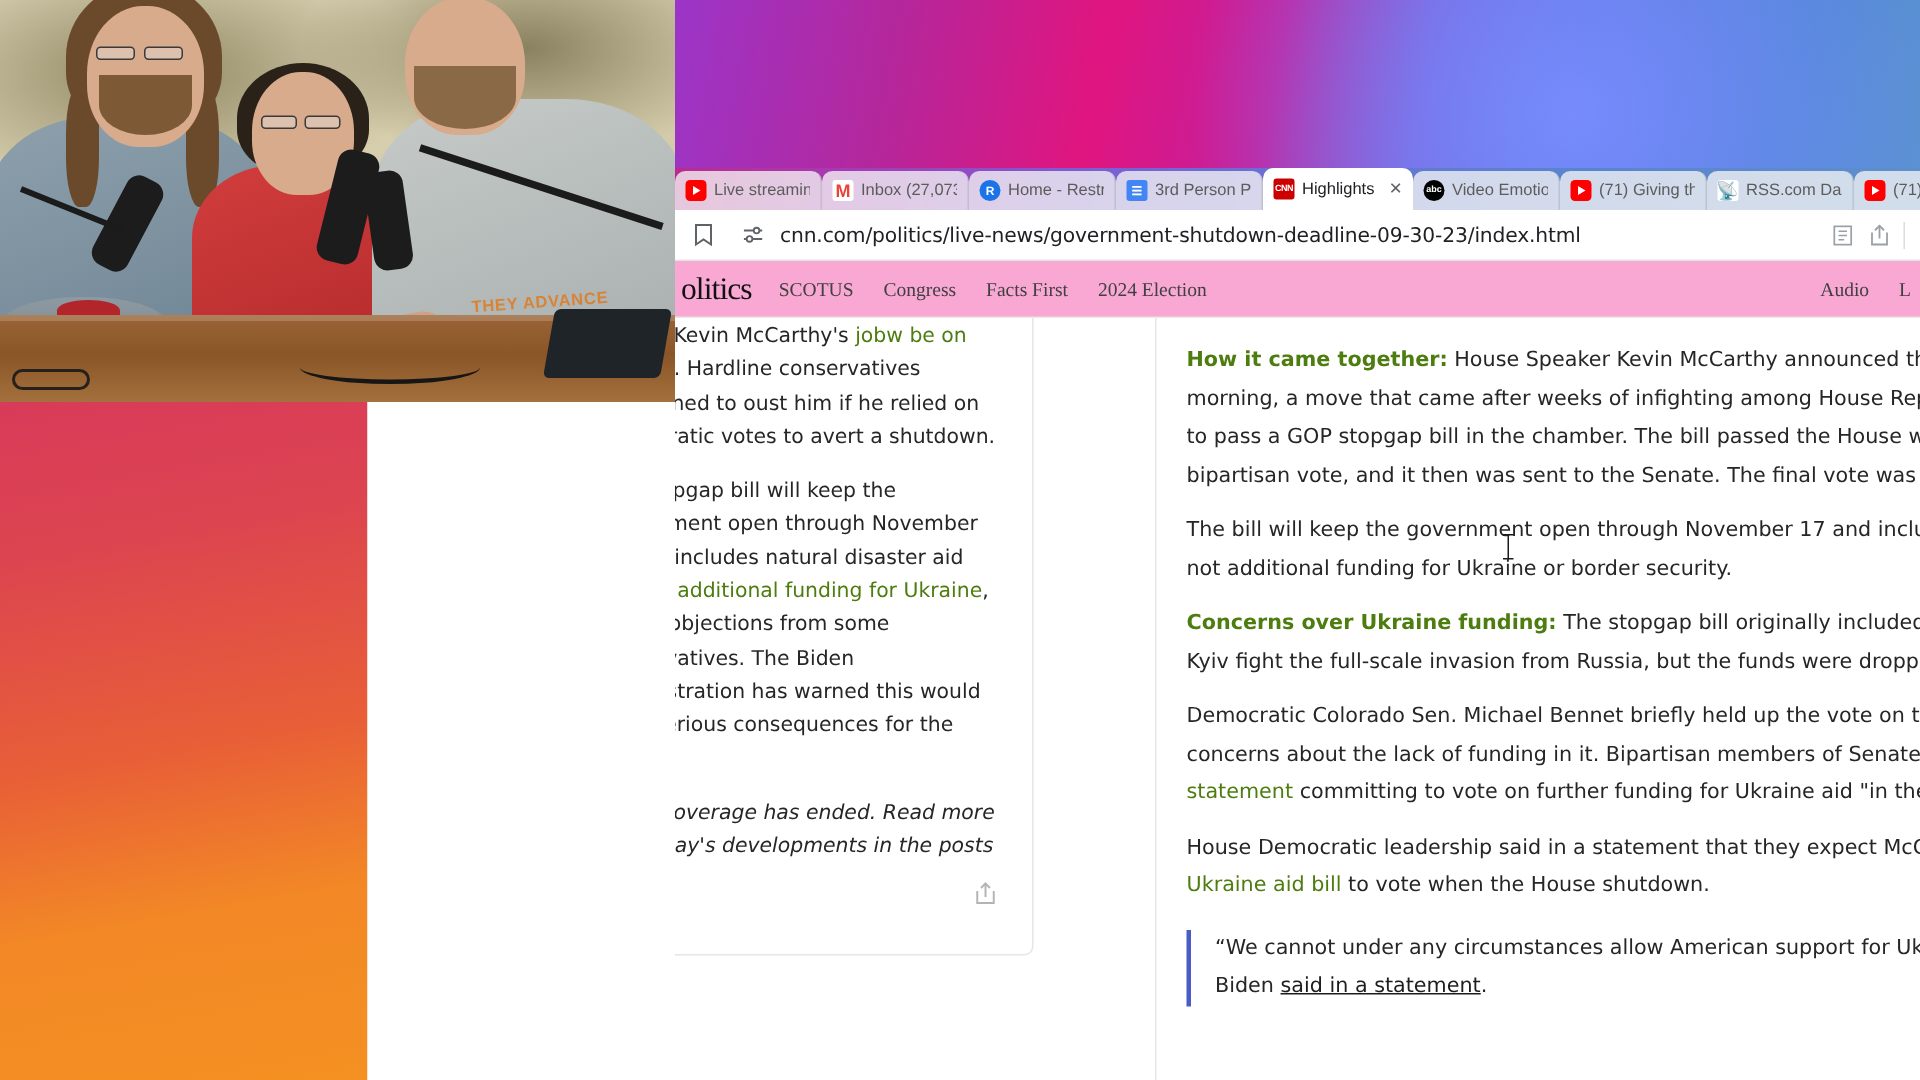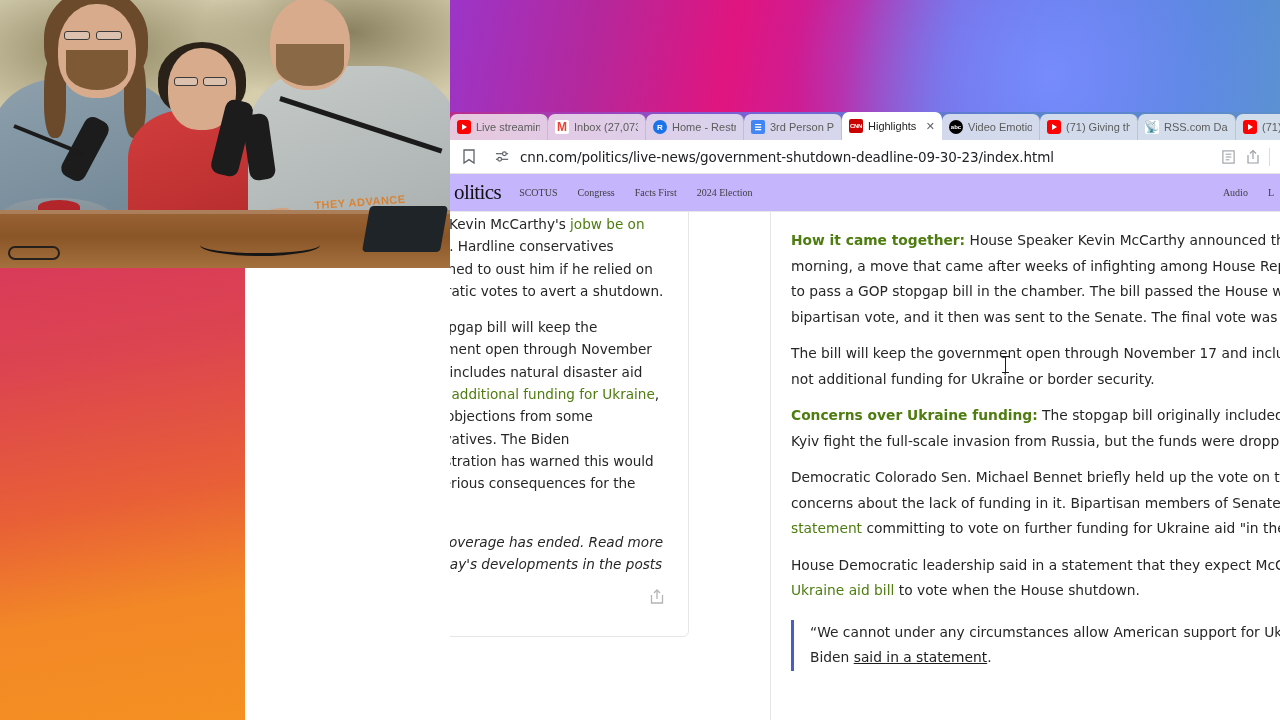--- a/index.html
+++ b/index.html
@@ -146,27 +146,27 @@
              padding: 0 10px; gap: 7px; border-bottom: 1px solid #e4e4e4; }
   .omni-icon { width: 18px; height: 18px; flex: none; color: #5f6368;
                display: flex; align-items: center; justify-content: center; }
   .omni-field { flex: 1; display: flex; align-items: center; gap: 9px;
                 height: 26px; padding: 0 8px; }
   .omni-url { font-size: 13.5px; color: #202124; white-space: nowrap;
               font-family: "DejaVu Sans", sans-serif; letter-spacing: -.1px; }
   .omni-sep { width: 1px; height: 18px; background: #dadce0; }
 
   
-  .site-nav { height: 38px; background: #c4b5fd; display: flex; align-items: center;
+  .site-nav { height: 38px; background: #f9a8d4; display: flex; align-items: center;
               padding: 0 0 0 4px; border-bottom: 1px solid #e8e8e8; }
   .site-logo { font-size: 21px; color: #111; letter-spacing: -.6px;
                font-family: "Liberation Serif", serif; font-weight: 400;
                margin-right: 18px; }
   .nav-links { display: flex; gap: 20px; flex: 1; }
-  .nav-link { font-size: 10px; color: #404040; white-space: nowrap;
+  .nav-link { font-size: 13px; color: #404040; white-space: nowrap;
               font-family: "Liberation Serif", serif; }
   .nav-right { display: flex; gap: 20px; padding-right: 6px; }
 
   .page { position: relative; height: 534px; background: #fff; display: flex;
           overflow: hidden; }
   .col-left { width: 307px; padding: 0; position: relative; flex: none; }
   .card { position: absolute; left: -89px; top: -18px; width: 328px; height: 443px;
           background: #fff; border: 1px solid #e6e6e6; border-radius: 6px;
           padding: 18px 22px 0 22px; overflow: hidden; }
   .card p, .card li { font-size: 13.6px; line-height: 22.3px; color: #262626;

